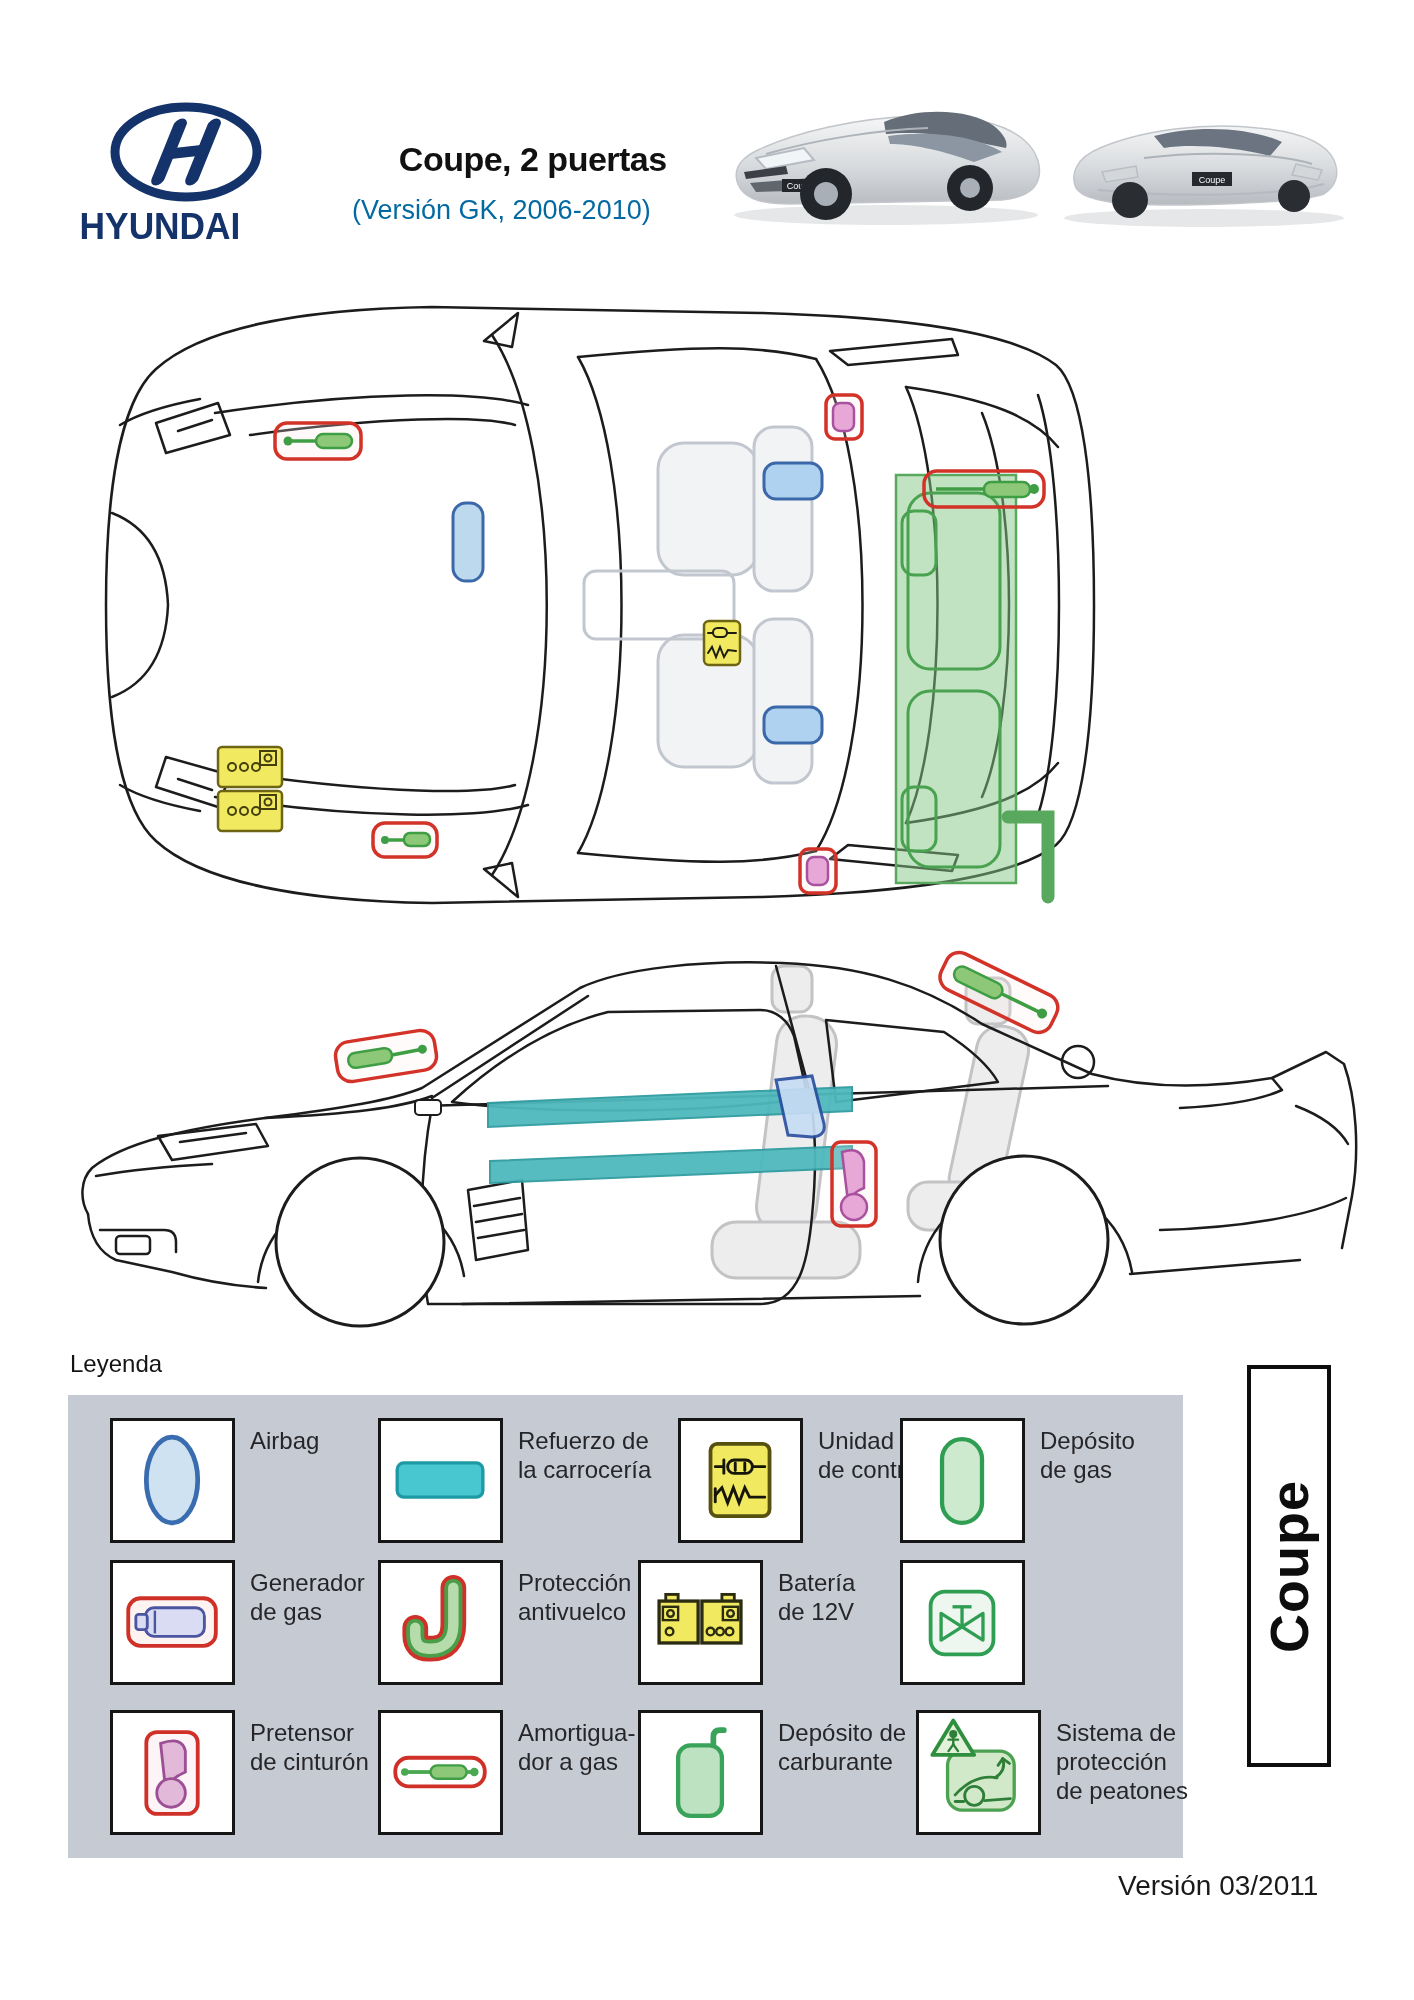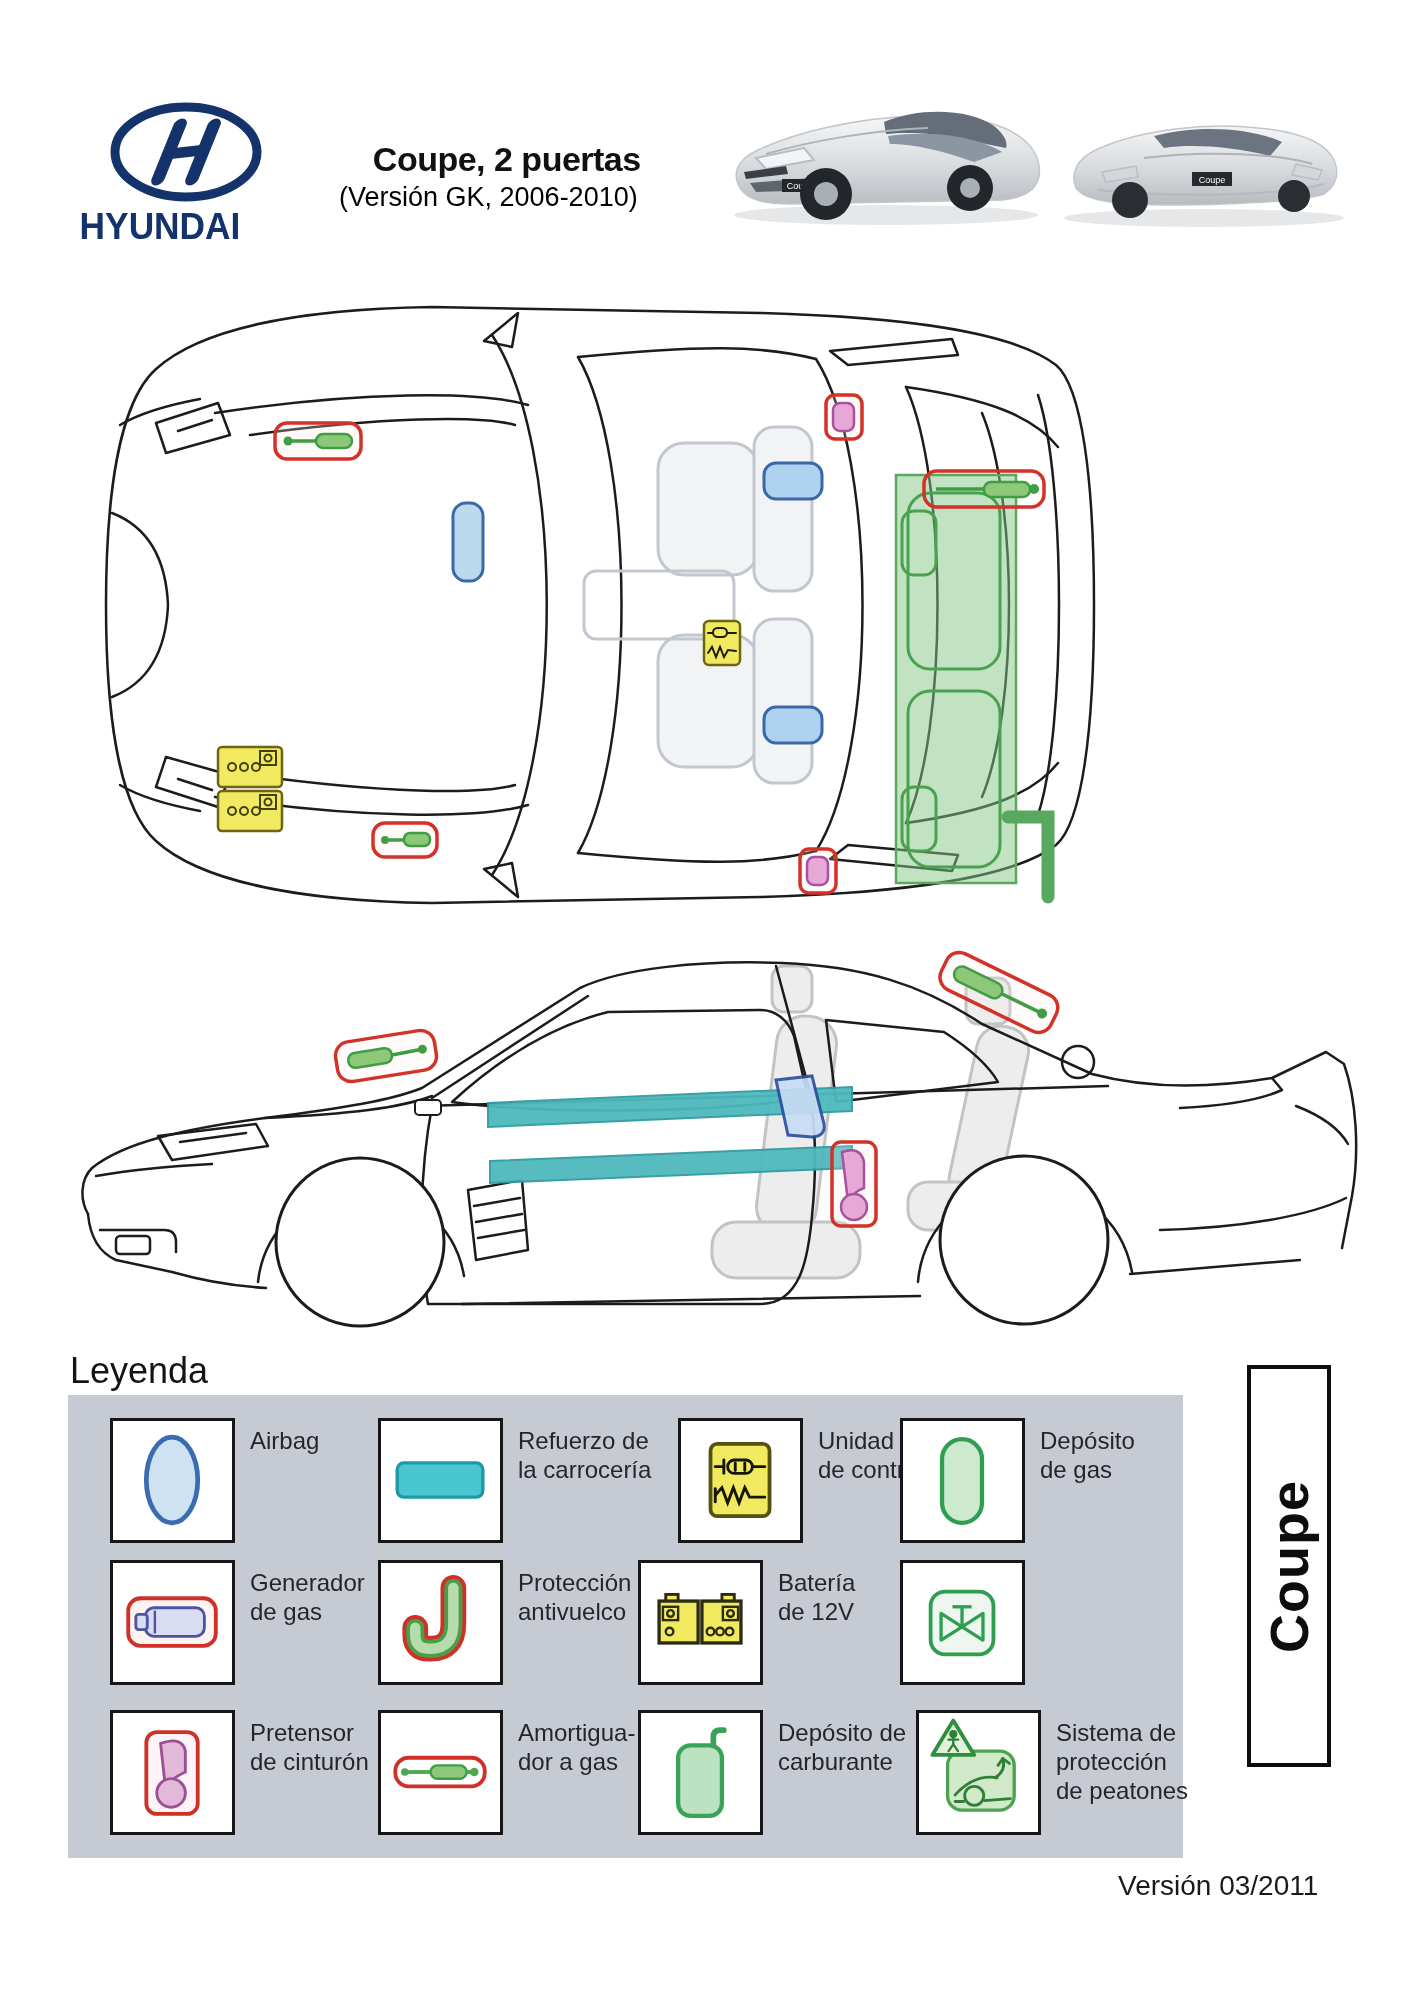--- a/index.html
+++ b/index.html
@@ -11,26 +11,26 @@
   }
   
   .logo-oval { position:absolute; left:106px; top:100px; }
   .wordmark {
     position:absolute; left:62px; top:206px; width:200px; text-align:center;
     font-size:36px; font-weight:800; color:#15336b; letter-spacing:0px;
     transform:scaleX(.98); transform-origin:left;
   }
   .title-block { position:absolute; left:336px; top:140px; }
   .title-block h1 { margin:0; font-size:34px; line-height:38px; font-weight:700; color:#111; letter-spacing:-0.5px;text-align:right;}
-  .title-block .sub { margin:3px; font-size:27px; line-height:32px; color:#000000; }
+  .title-block .sub { margin:16px; font-size:27px; line-height:32px; color:#0369a1; }
   .photo { position:absolute; }
   
   .diagram { position:absolute; }
   
-  .legend-heading { position:absolute; left:70px; top:1350px; font-size:36px; color:#141414; }
+  .legend-heading { position:absolute; left:70px; top:1350px; font-size:24px; color:#141414; }
   .legend-panel { position:absolute; left:68px; top:1395px; width:1115px; height:463px; background:#c6cad2; }
   .lg-cell { position:absolute; display:flex; align-items:flex-start; }
   .lg-box { width:125px; height:125px; background:#ffffff; border:3px solid #161616; flex:0 0 auto; }
   .lg-box svg { display:block; width:119px; height:119px; }
   .lg-label { margin-left:15px; padding-top:8px; font-size:24px; line-height:29px; color:#26262a; white-space:pre-line; width:180px; }
   
   .side-tab {
     position:absolute; left:1247px; top:1365px; width:84px; height:402px;
     background:#fff; border:4px solid #0d0d0d; display:flex; align-items:center; justify-content:center;
   }

